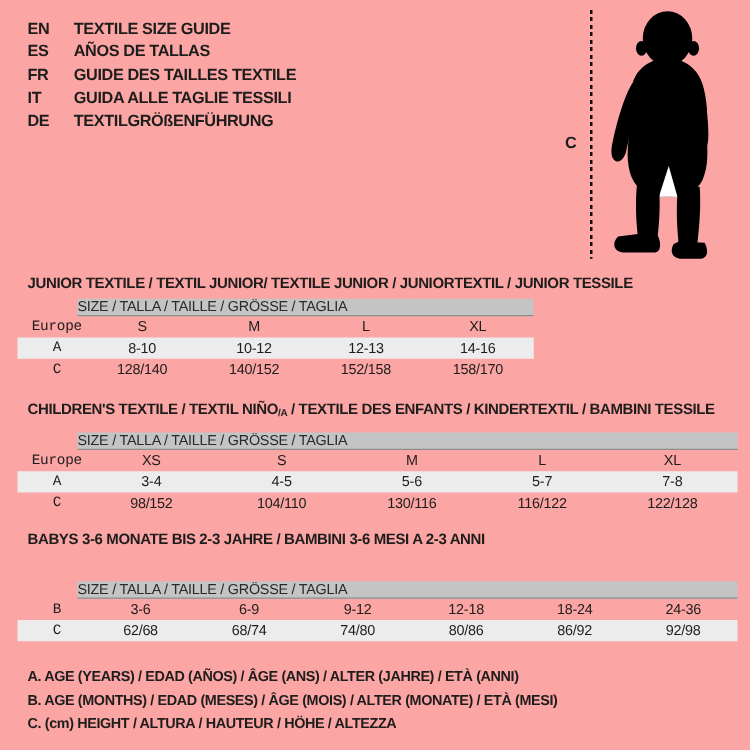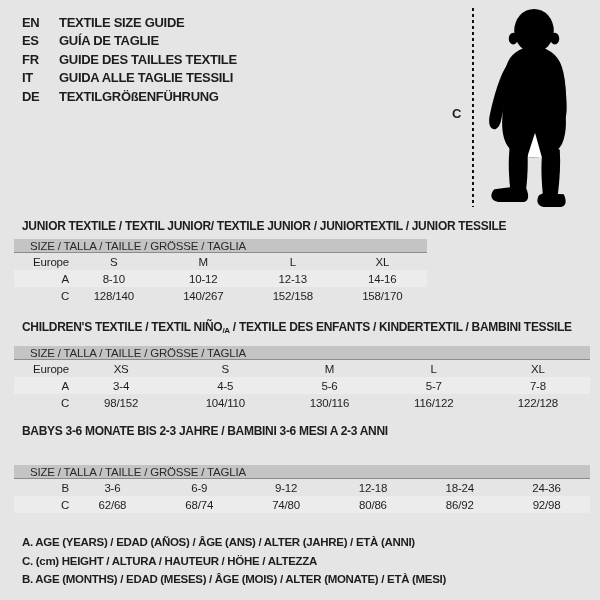--- a/index.html
+++ b/index.html
@@ -1,62 +1,62 @@
 <!DOCTYPE html>
 <html><head>
 <meta charset="utf-8">
 <style>
   * { margin:0; padding:0; box-sizing:border-box; }
   html,body { background:#fff; }
   .page {
-    position:relative; width:600px; height:600px; background:#e5e5e5;
+    position:relative; width:600px; height:600px; background:#fca5a5;
     font-family:"Liberation Sans", sans-serif; color:#1d1d1b; overflow:hidden;
   }
   
   .langs { position:absolute; left:22px; top:13px; }
   .lang-row { display:flex; height:18.5px; align-items:center; font-weight:bold; font-size:13px; letter-spacing:-0.3px; }
   .lang-code { width:37px; }
   
   .dash-line {
     position:absolute; left:472px; top:8px; width:2px; height:199px;
     background:repeating-linear-gradient(to bottom,#111 0 3px,transparent 3px 6px);
   }
   .c-label { position:absolute; left:452px; top:106px; font-weight:bold; font-size:13px; }
   .baby-svg { position:absolute; left:479px; top:5px; width:113px; height:203px; }
   
   .sec-title { position:absolute; left:22px; font-weight:bold; font-size:12px; letter-spacing:-0.3px; white-space:nowrap; }
   .sec-title .subscript { font-size:8px; vertical-align:-2px; }
   .sec-title.two-line { line-height:17.5px; }
   .size-table { position:absolute; left:14px; }
   .size-bar {
     height:14px; background:#c4c4c4; border-bottom:1px solid #8c8c8c;
-    display:flex; align-items:center; padding-left:16px;
-    font-size:11.5px; color:#2a2a2a; letter-spacing:-0.2px;
+    display:flex; align-items:center; padding-left:0;
+    font-size:11.5px; color:#2a2a2a; letter-spacing:-0.2px;margin-left:48px;
   }
   .t-row { display:flex; height:17px; align-items:center; font-size:11.5px; letter-spacing:-0.2px; }
   .t-row.shaded { background:#ececec; }
-  .cell-label { width:55px; padding-left:8px; text-align:right; }
+  .cell-label { width:55px; padding-left:8px; text-align:center;font-family:Liberation Mono, monospace; }
   .cell { flex:1; text-align:center; }
   
   .footnotes { position:absolute; left:22px; top:536px; }
   .footnote { height:18.5px; font-weight:bold; font-size:11.5px; letter-spacing:-0.3px; white-space:nowrap; }
 </style>
 </head>
 <body>
 
 <div class="page">
 
   <div class="langs">
     <div class="lang-row">
       <span class="lang-code">EN</span>
       <span>TEXTILE SIZE GUIDE</span>
     </div>
     <div class="lang-row">
       <span class="lang-code">ES</span>
-      <span>GUÍA DE TAGLIE</span>
+      <span>AÑOS DE TALLAS</span>
     </div>
     <div class="lang-row">
       <span class="lang-code">FR</span>
       <span>GUIDE DES TAILLES TEXTILE</span>
     </div>
     <div class="lang-row">
       <span class="lang-code">IT</span>
       <span>GUIDA ALLE TAGLIE TESSILI</span>
     </div>
     <div class="lang-row">
@@ -96,21 +96,21 @@
     <div class="t-row shaded">
       <span class="cell-label">A</span>
       <span class="cell">8-10</span>
       <span class="cell">10-12</span>
       <span class="cell">12-13</span>
       <span class="cell">14-16</span>
     </div>
     <div class="t-row">
       <span class="cell-label">C</span>
       <span class="cell">128/140</span>
-      <span class="cell">140/267</span>
+      <span class="cell">140/152</span>
       <span class="cell">152/158</span>
       <span class="cell">158/170</span>
     </div>
   </div>
 
   <div class="sec-title" style="top:320px;"><span>CHILDREN'S TEXTILE / TEXTIL NIÑO</span><span class="subscript">/A</span><span> / TEXTILE DES ENFANTS / KINDERTEXTIL / BAMBINI TESSILE</span></div>
   <div class="size-table" style="top:346px; width:576px;">
     <div class="size-bar">SIZE / TALLA / TAILLE / GRÖSSE / TAGLIA</div>
     <div class="t-row">
       <span class="cell-label">Europe</span>
@@ -158,17 +158,17 @@
       <span class="cell">68/74</span>
       <span class="cell">74/80</span>
       <span class="cell">80/86</span>
       <span class="cell">86/92</span>
       <span class="cell">92/98</span>
     </div>
   </div>
 
   <div class="footnotes">
     <div class="footnote">A. AGE (YEARS) / EDAD (AÑOS) / ÂGE (ANS) / ALTER (JAHRE) / ETÀ (ANNI)</div>
+    <div class="footnote">B. AGE (MONTHS) / EDAD (MESES) / ÂGE (MOIS) / ALTER (MONATE) / ETÀ (MESI)</div>
     <div class="footnote">C. (cm) HEIGHT / ALTURA / HAUTEUR / HÖHE / ALTEZZA</div>
-    <div class="footnote">B. AGE (MONTHS) / EDAD (MESES) / ÂGE (MOIS) / ALTER (MONATE) / ETÀ (MESI)</div>
   </div>
 
 </div>
 
 </body></html>

